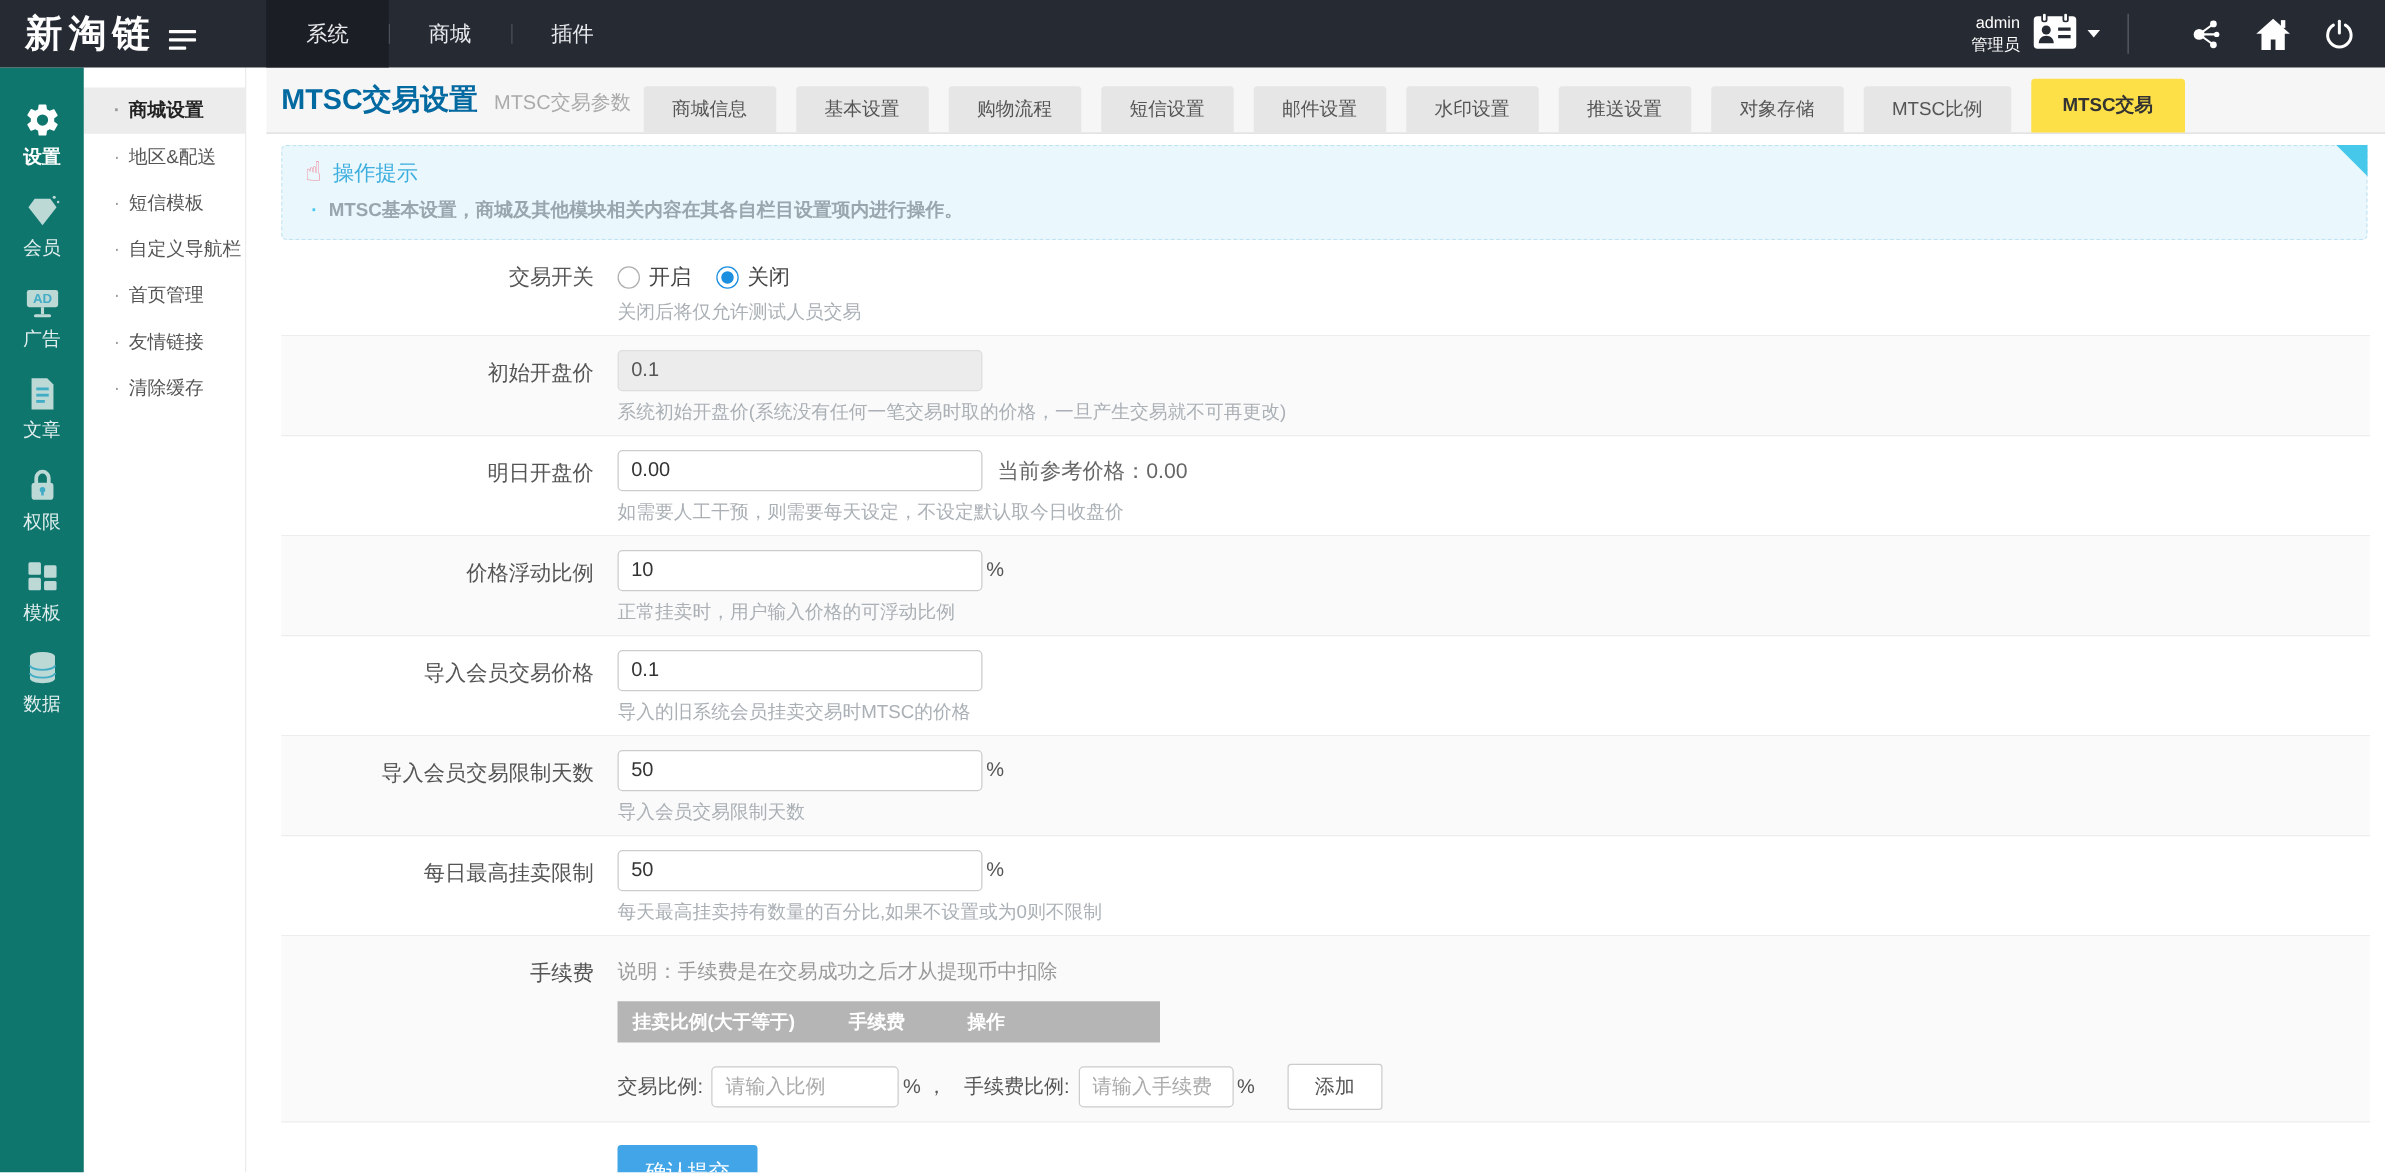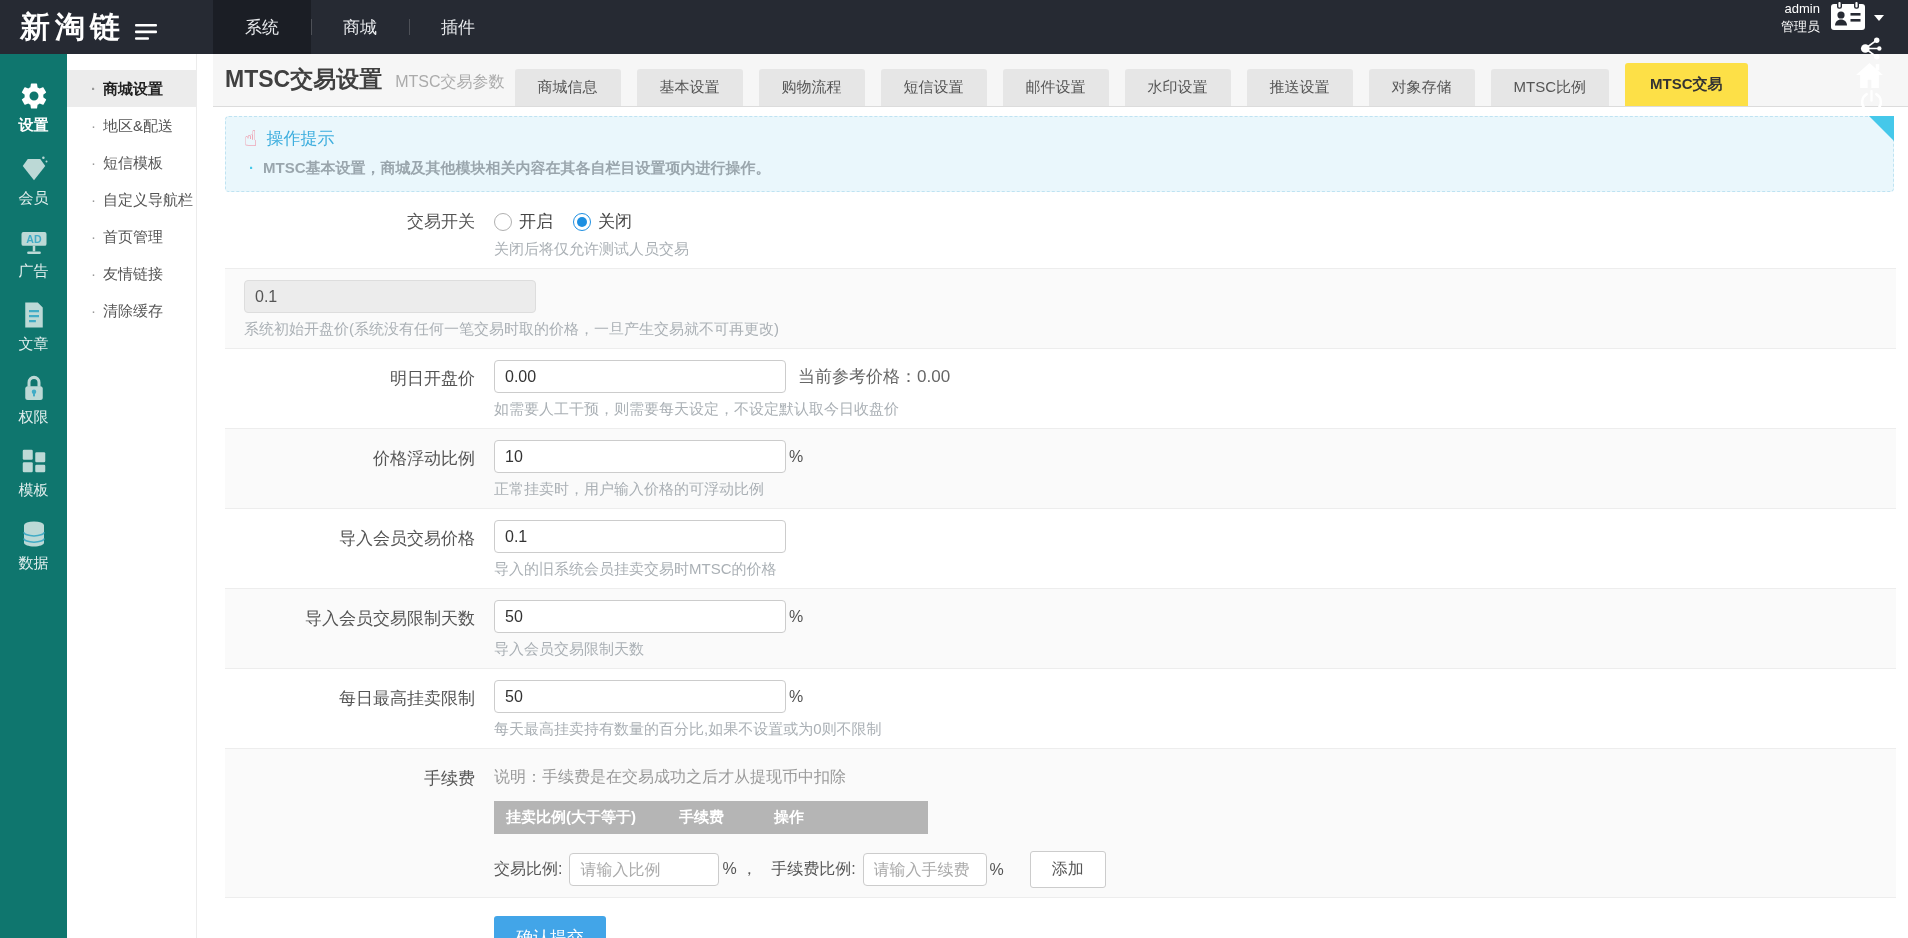--- a/index.html
+++ b/index.html
@@ -21,21 +21,21 @@
   .top-menu { display:flex; align-items:stretch; }
   .top-menu-item {
     padding:0 32px; display:flex; align-items:center; font-size:17px; color:#e8eaed;
     position:relative; cursor:pointer;
   }
   .top-menu-item.active { background:#1b1e25; }
   .top-menu-item + .top-menu-item::before {
     content:''; position:absolute; left:0; top:19px; bottom:19px; width:1px;
     background:rgba(255,255,255,.18);
   }
-  .top-right { margin-left:auto; display:flex; align-items:flex-end; padding-right:24px;flex-direction:column; }
+  .top-right { margin-left:auto; display:flex; align-items:center; padding-right:24px; }
   .user-block { display:flex; align-items:center; cursor:pointer; }
   .user-text { text-align:right; font-size:13px; line-height:1.35; color:#fff; margin-right:10px; }
   .caret { width:0; height:0; border-left:5px solid transparent; border-right:5px solid transparent;
     border-top:6px solid #fff; margin-left:8px; }
   .top-divider { width:1px; height:32px; background:rgba(255,255,255,.25); margin:0 22px; }
   .top-icon { margin-left:26px; cursor:pointer; display:flex; align-items:center; }
   .top-icon:first-child { margin-left:0; }
 
   
   .icon-sidebar {
@@ -65,21 +65,21 @@
     border-top:9px solid transparent; border-bottom:9px solid transparent;
     border-right:9px solid #ececec;
   }
 
   
   .main { position:absolute; top:54px; left:213px; right:0; bottom:0; background:#fff; overflow:hidden; }
   .main-header {
     height:53px; background:#f6f6f6; border-bottom:1px solid #dcdcdc;
     display:flex; align-items:flex-end; padding-left:12px;
   }
-  .page-title { font-size:23px; color:#404040; margin:0 0 11px 0; }
+  .page-title { font-size:23px; color:#0369a1; margin:0 0 11px 0; }
   .page-subtitle { font-size:16px; color:#ababab; margin:0 0 13px 13px; }
   .tabs { display:flex; align-items:flex-end; margin-left:10px; }
   .tab {
     background:#e6e6e6; color:#555; font-size:15px; padding:9px 23px;
     border-radius:3px 3px 0 0; margin-right:16px; cursor:pointer; white-space:nowrap;
   }
   .tab.active { background:#fde047; color:#333; font-weight:bold; padding:12px 25px; }
 
   .content { padding:9px 12px 0 12px; }
 
@@ -323,20 +323,21 @@
           <span class="radio"></span>
           <span class="radio-label">开启</span>
           <span class="radio checked"></span>
           <span class="radio-label">关闭</span>
         </div>
         <div class="help">关闭后将仅允许测试人员交易</div>
       </div>
     </div>
 
     <div class="form-row alt">
+      <div class="row-label">初始开盘价</div>
       <div class="row-body">
         <div class="ctl-line">
           <input class="txt" disabled="" value="0.1" style="">
         </div>
         <div class="help">系统初始开盘价(系统没有任何一笔交易时取的价格，一旦产生交易就不可再更改)</div>
       </div>
     </div>
 
     <div class="form-row">
       <div class="row-label">明日开盘价</div>

